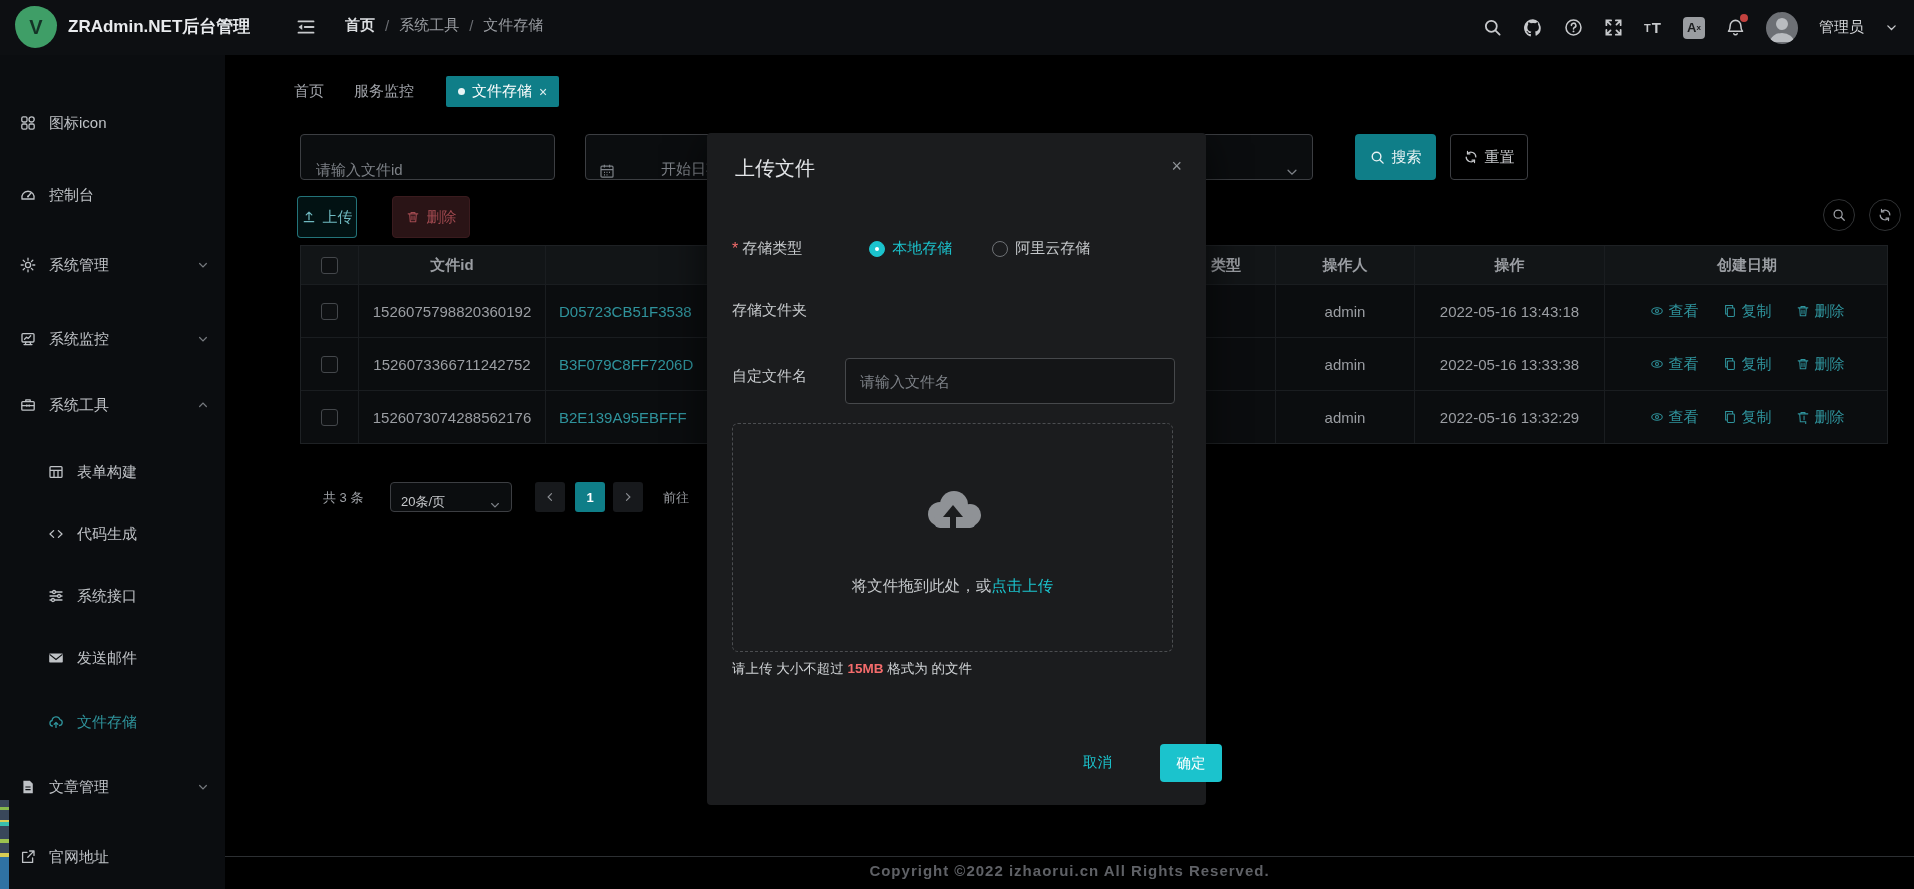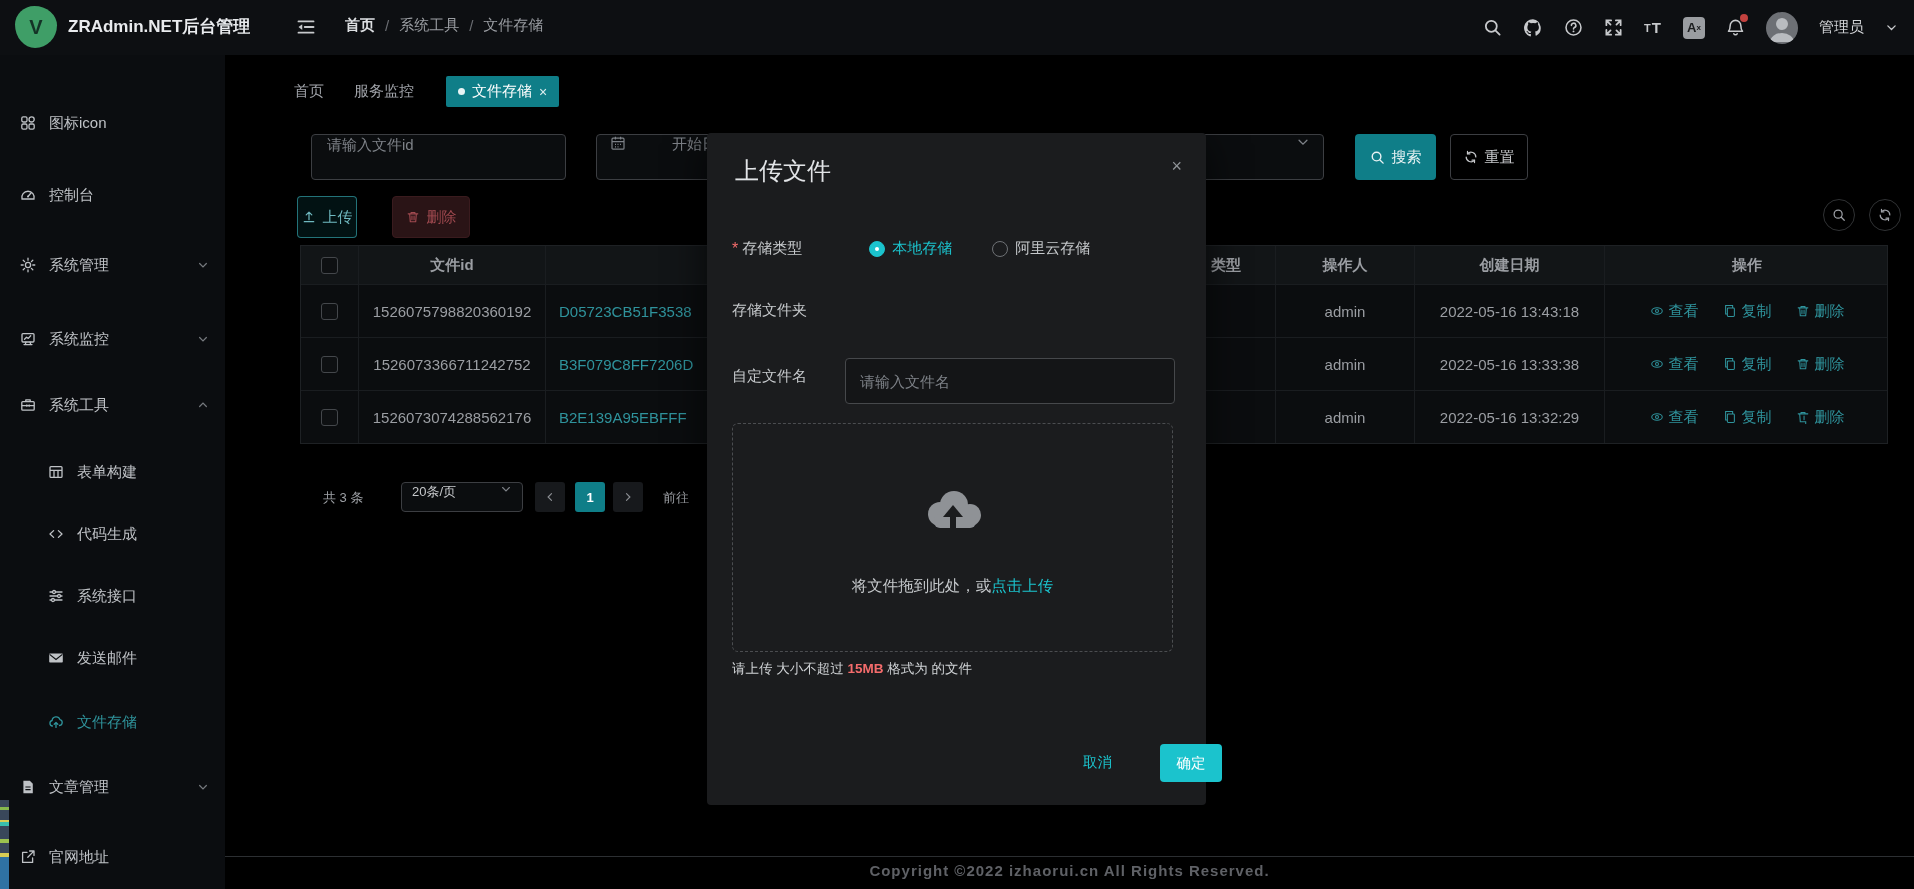--- a/index.html
+++ b/index.html
@@ -36,21 +36,21 @@
   .side-item.sub{padding-left:48px;}
   .side-item.active{color:#2f949c;}
   .clip{overflow:hidden;}
 
   
   .tab{height:31px;display:flex;align-items:center;gap:7px;font-size:15px;color:#9fa2a8;padding:0 6px;}
   .tab.active{background:#0f7e88;color:#fff;padding:0 12px;border-radius:2px;}
   .tab-dot{width:7px;height:7px;border-radius:50%;background:#e8f4f5;}
   .tab-x{font-size:14px;color:#dfeff0;}
   .ipt{background:#0b0d0f;border:1px solid #3c3e42;border-radius:4px;box-sizing:border-box;
-       color:#c9ccce;font-size:15px;display:flex;align-items:flex-start;padding:0 13px;gap:10px;margin-left:11px;}
+       color:#c9ccce;font-size:15px;display:flex;align-items:flex-end;padding:0 13px;gap:10px;}
   input.raw{background:transparent;border:none;outline:none;color:#c9ccce;font-size:15px;width:100%;
             font-family:"Liberation Sans","DejaVu Sans",sans-serif;}
   input.raw::placeholder{color:#7d8187;}
   .ph{color:#7d8187;}
   .btn{display:flex;align-items:center;justify-content:center;gap:7px;border-radius:4px;
        font-size:15px;box-sizing:border-box;cursor:pointer;white-space:nowrap;}
   .btn.primary{background:#0f7e88;color:#e8f2f3;}
   .btn.ghost{background:transparent;border:1px solid #3c3e42;color:#c6c8cb;}
   .btn.teal-plain{background:rgba(15,126,136,.14);border:1px solid rgba(47,148,156,.75);color:#6fb9c0;}
   .btn.danger-dis{background:#2a1416;border:1px solid #3a1b1e;color:#a14a50;}
@@ -73,21 +73,21 @@
 
   
   .pgtxt{font-size:13px;color:#9da0a5;}
   .pgbox{width:30px;height:30px;border-radius:3px;background:#17191c;color:#8a8d92;
          display:flex;align-items:center;justify-content:center;font-size:13px;}
   .pgbox.on{background:#0f7e88;color:#fff;font-weight:bold;}
 
   
   .modal{left:707px;top:133px;width:499px;height:672px;background:#1b1c1e;border-radius:4px;
          box-shadow:0 10px 40px rgba(0,0,0,.65);z-index:50;}
-  .m-title{left:28px;top:22px;font-size:24px;color:#e2e4e7;font-weight:500;}
+  .m-title{left:28px;top:22px;font-size:20px;color:#e2e4e7;font-weight:500;}
   .m-close{right:24px;top:24px;color:#8f9397;font-size:18px;line-height:1;}
   .m-label{font-size:15px;color:#c6c9cc;white-space:nowrap;}
   .star{color:#f56c6c;margin-right:4px;}
   .radio{width:16px;height:16px;border-radius:50%;box-sizing:border-box;}
   .radio.on{background:#1bc3cd;border:1px solid #1bc3cd;position:relative;}
   .radio.on::after{content:"";position:absolute;left:5px;top:5px;width:4px;height:4px;border-radius:50%;background:#fff;}
   .radio.off{background:transparent;border:1px solid #6e7175;}
   .m-ipt{background:#141517;border:1px solid #46484b;border-radius:4px;box-sizing:border-box;
          display:flex;align-items:center;padding:0 12px;}
   .dropzone{left:25px;top:290px;width:441px;height:229px;border:1px dashed #4b4d50;border-radius:6px;box-sizing:border-box;}
@@ -423,22 +423,22 @@
 
 <div class="abs tbl">
   <div class="trow head">
     <div class="tc">
         <span class="cbx"></span>
       </div>
     <div class="tc">文件id</div>
     <div class="tc">文件名</div>
     <div class="tc typehead">类型</div>
     <div class="tc">操作人</div>
+    <div class="tc">操作</div>
     <div class="tc">创建日期</div>
-    <div class="tc">操作</div>
   </div>
 
   <div class="trow body">
     <div class="tc">
         <span class="cbx"></span>
       </div>
     <div class="tc">1526075798820360192</div>
     <div class="tc left link">D05723CB51F3538</div>
     <div class="tc"></div>
     <div class="tc">admin</div>

